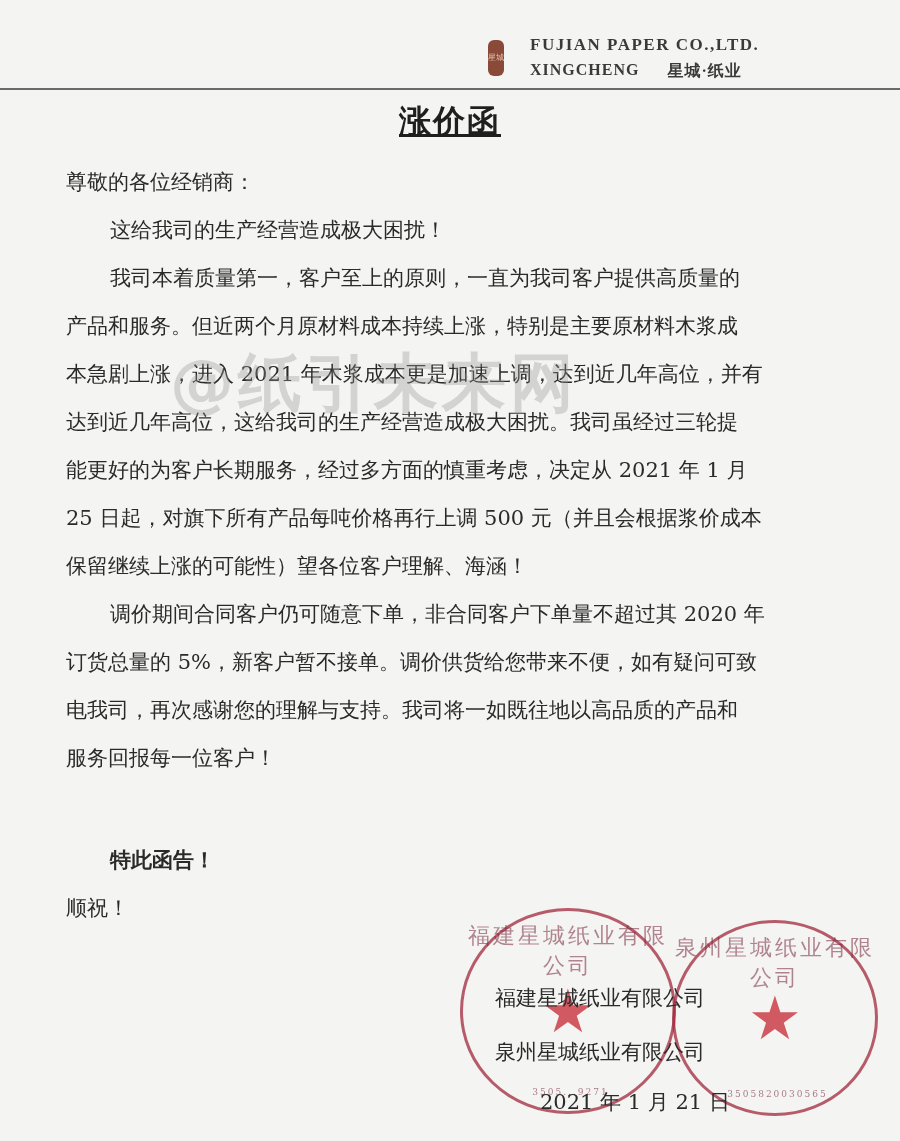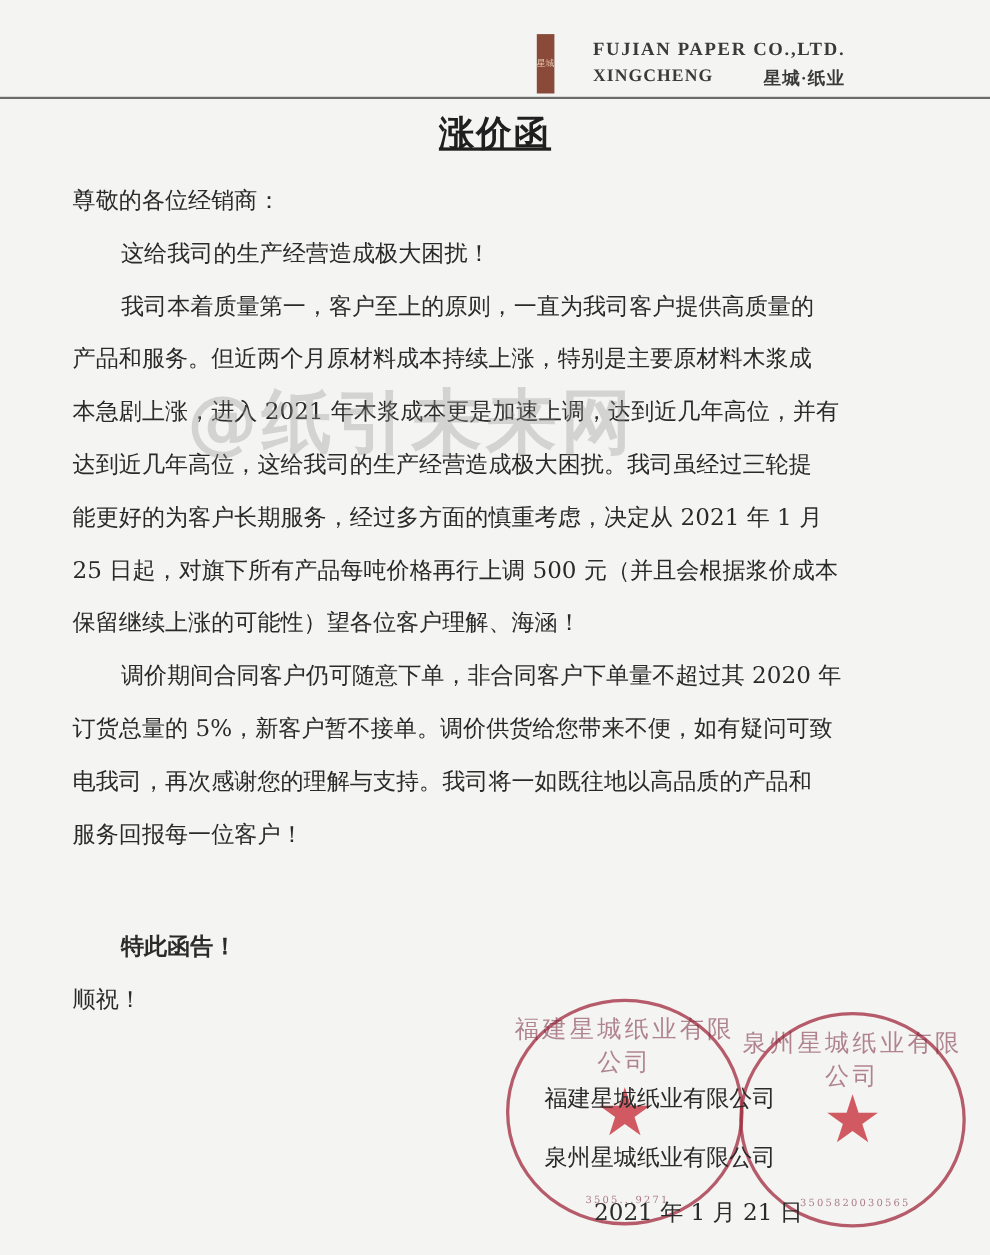--- a/index.html
+++ b/index.html
@@ -8,33 +8,33 @@
     background:#f4f4f2;
     font-family:"DejaVu Serif", "Liberation Serif", serif;
     color:#2a2a2a;
     position:relative;
   }
   .header {
     position:absolute; left:488px; top:32px; height:52px;
     display:flex; align-items:center;
   }
   .logo-seal {
-    width:16px; height:54px; background:#8a4a3a; border-radius:0;
-    margin-right:35px; display:flex; flex-direction:column; align-items:center; justify-content:center;
+    width:16px; height:36px; background:#8a4a3a; border-radius:6px;
+    margin-right:26px; display:flex; flex-direction:column; align-items:center; justify-content:center;
     color:#e8c8b0; font-size:8px; line-height:10px;
   }
   .company-lines { display:flex; flex-direction:column; }
   .company-en {
     font-family:"Liberation Serif", serif; font-weight:bold;
     font-size:17px; letter-spacing:1.5px; color:#3a3a3a;
   }
   .company-sub {
     font-family:"Liberation Serif", serif; font-weight:bold;
     font-size:16px; letter-spacing:1px; color:#3a3a3a; margin-top:6px;
-    display:flex; gap:28px;justify-content:space-between;
+    display:flex; gap:28px;
   }
   .rule {
     position:absolute; left:0; top:88px; width:900px; height:2px; background:#6a6a6a;
   }
   .title {
     position:absolute; left:0; width:900px; top:100px; text-align:center;
     font-size:32px; font-weight:bold; letter-spacing:2px; color:#1f1f1f;text-decoration:underline;
   }
   .doc-body {
     position:absolute; left:66px; top:158px; width:735px;

